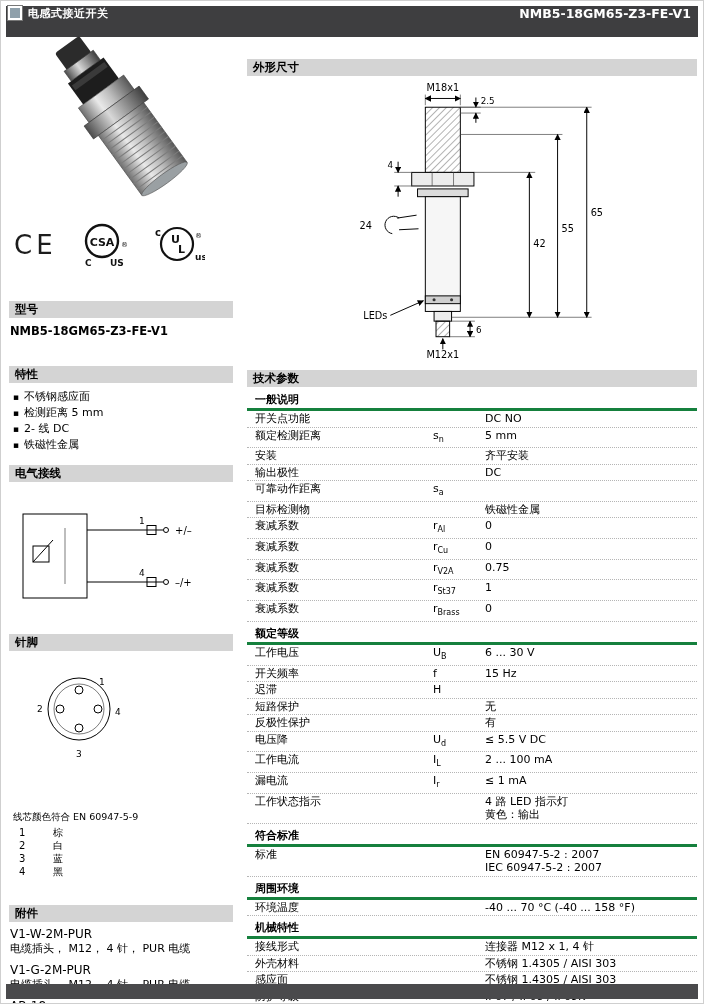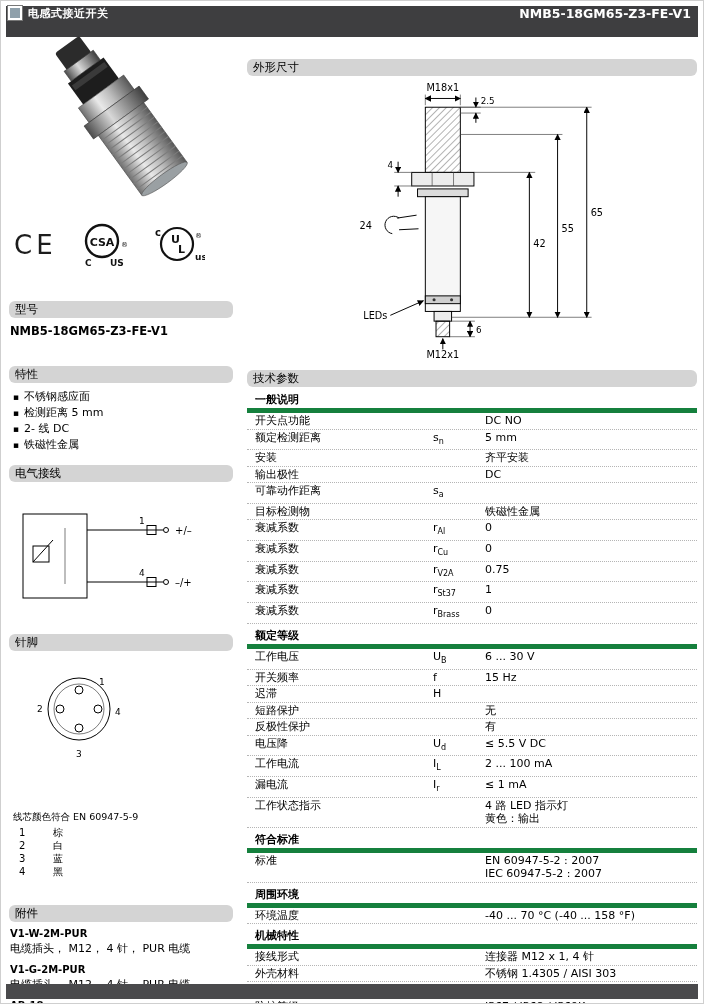--- a/index.html
+++ b/index.html
@@ -10,46 +10,46 @@
   
   .topbar { position:absolute; top:5px; left:5px; right:5px; height:31px; background:#3e3e40; color:#fff; display:flex; }
   .topbar-icon { width:14px; height:14px; margin:0 6px 0 2px; background:#8fa0ab; border:2px solid #fff; outline:1px solid #777; }
   .topbar-left { font-size:11px; font-weight:bold; letter-spacing:.5px; }
   .topbar-right { margin-left:auto; padding-right:7px; font-size:12.5px; font-weight:bold; }
 
   .columns { position:absolute; top:32px; left:8px; right:8px; bottom:24px; display:flex; gap:14px; }
   .left-col { width:224px; flex:none; }
   .right-col { flex:1; }
 
-  .sec-bar { background:#d4d4d4; font-weight:normal; font-size:11.5px; padding:2px 6px; line-height:13px;border-radius:6px; }
+  .sec-bar { background:#d4d4d4; font-weight:bold; font-size:11.5px; padding:2px 6px; line-height:13px; }
 
   
   .photo { height:172px; overflow:hidden; }
   .logos { display:flex; align-items:center; gap:20px; height:52px; margin:14px 0 0 5px; }
   .ce-mark { font-size:26px; letter-spacing:4px; color:#1c1c1c; font-weight:normal; }
   .model-value { font-size:11.5px; font-weight:bold; padding:6px 0 4px 1px; }
   .features-list { list-style:none; padding:6px 0 0 4px; font-size:11px; }
   .features-list li { line-height:16px; padding-left:11px; position:relative; }
   .features-list li::before { content:"▪"; position:absolute; left:0; top:0; font-size:9px; }
   .wiring-wrap { margin:10px 0 4px 4px; }
   .pin-wrap { margin:8px 0 0 8px; }
   .pin-note { font-size:9.5px; margin:42px 0 3px 4px; }
   .pin-table { font-size:10px; margin-left:10px; border-collapse:collapse; }
   .pin-table td { padding:0 0 1px 0; line-height:12px; }
   .pin-table td.num { width:34px; }
   .acc-item { margin:5px 0 7px 1px; }
-  .acc-name { font-size:10px; font-weight:bold; line-height:14px; }
+  .acc-name { font-size:12px; font-weight:normal; line-height:14px; }
   .acc-desc { font-size:11px; line-height:15px; }
 
   
   .right-first { margin-top:26px; }
   .dim-wrap { margin:4px 0 4px 0; }
   .tech-bar { margin-top:4px; }
   .tech-table { margin-top:3px; font-size:11px; }
-  .tgroup { font-weight:bold; font-size:11px; padding:2px 0 1px 8px; border-bottom:5px solid #15803d; margin-top:2px; }
+  .tgroup { font-weight:bold; font-size:11px; padding:2px 0 1px 8px; border-bottom:3px solid #15803d; margin-top:2px; }
   .trow { display:flex; align-items:flex-start; padding:1px 0 1px 8px; border-bottom:1px dotted #b5b5b5; line-height:13.5px; }
   .tlabel { width:178px; flex:none; }
   .tsym { width:52px; flex:none; }
   .tsym sub { font-size:8px; }
   .tvalue { flex:1; }
 
   svg text { font-family:"DejaVu Sans","Liberation Sans",sans-serif; }
   .dline { stroke:#000; stroke-width:1; fill:none; }
   .thin { stroke:#444; stroke-width:.7; fill:none; }
 

